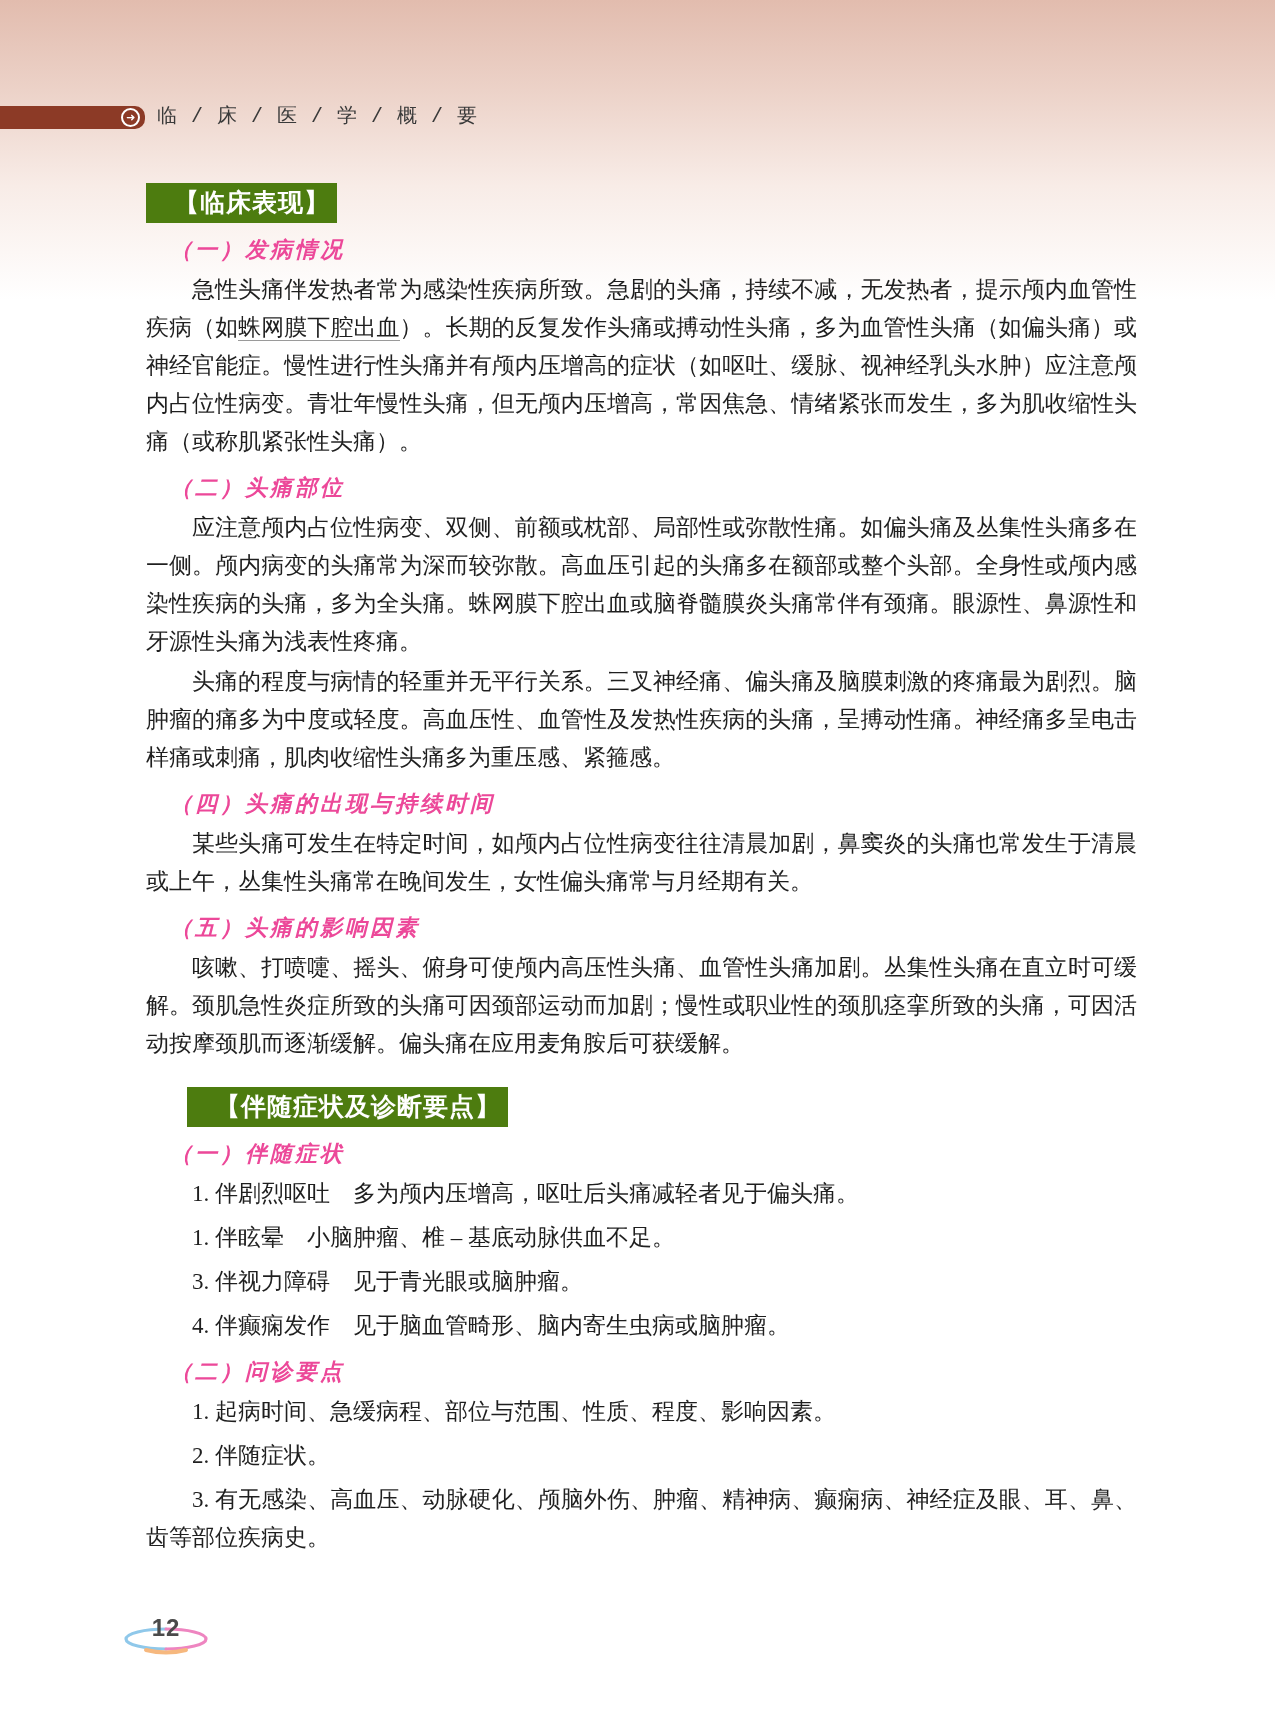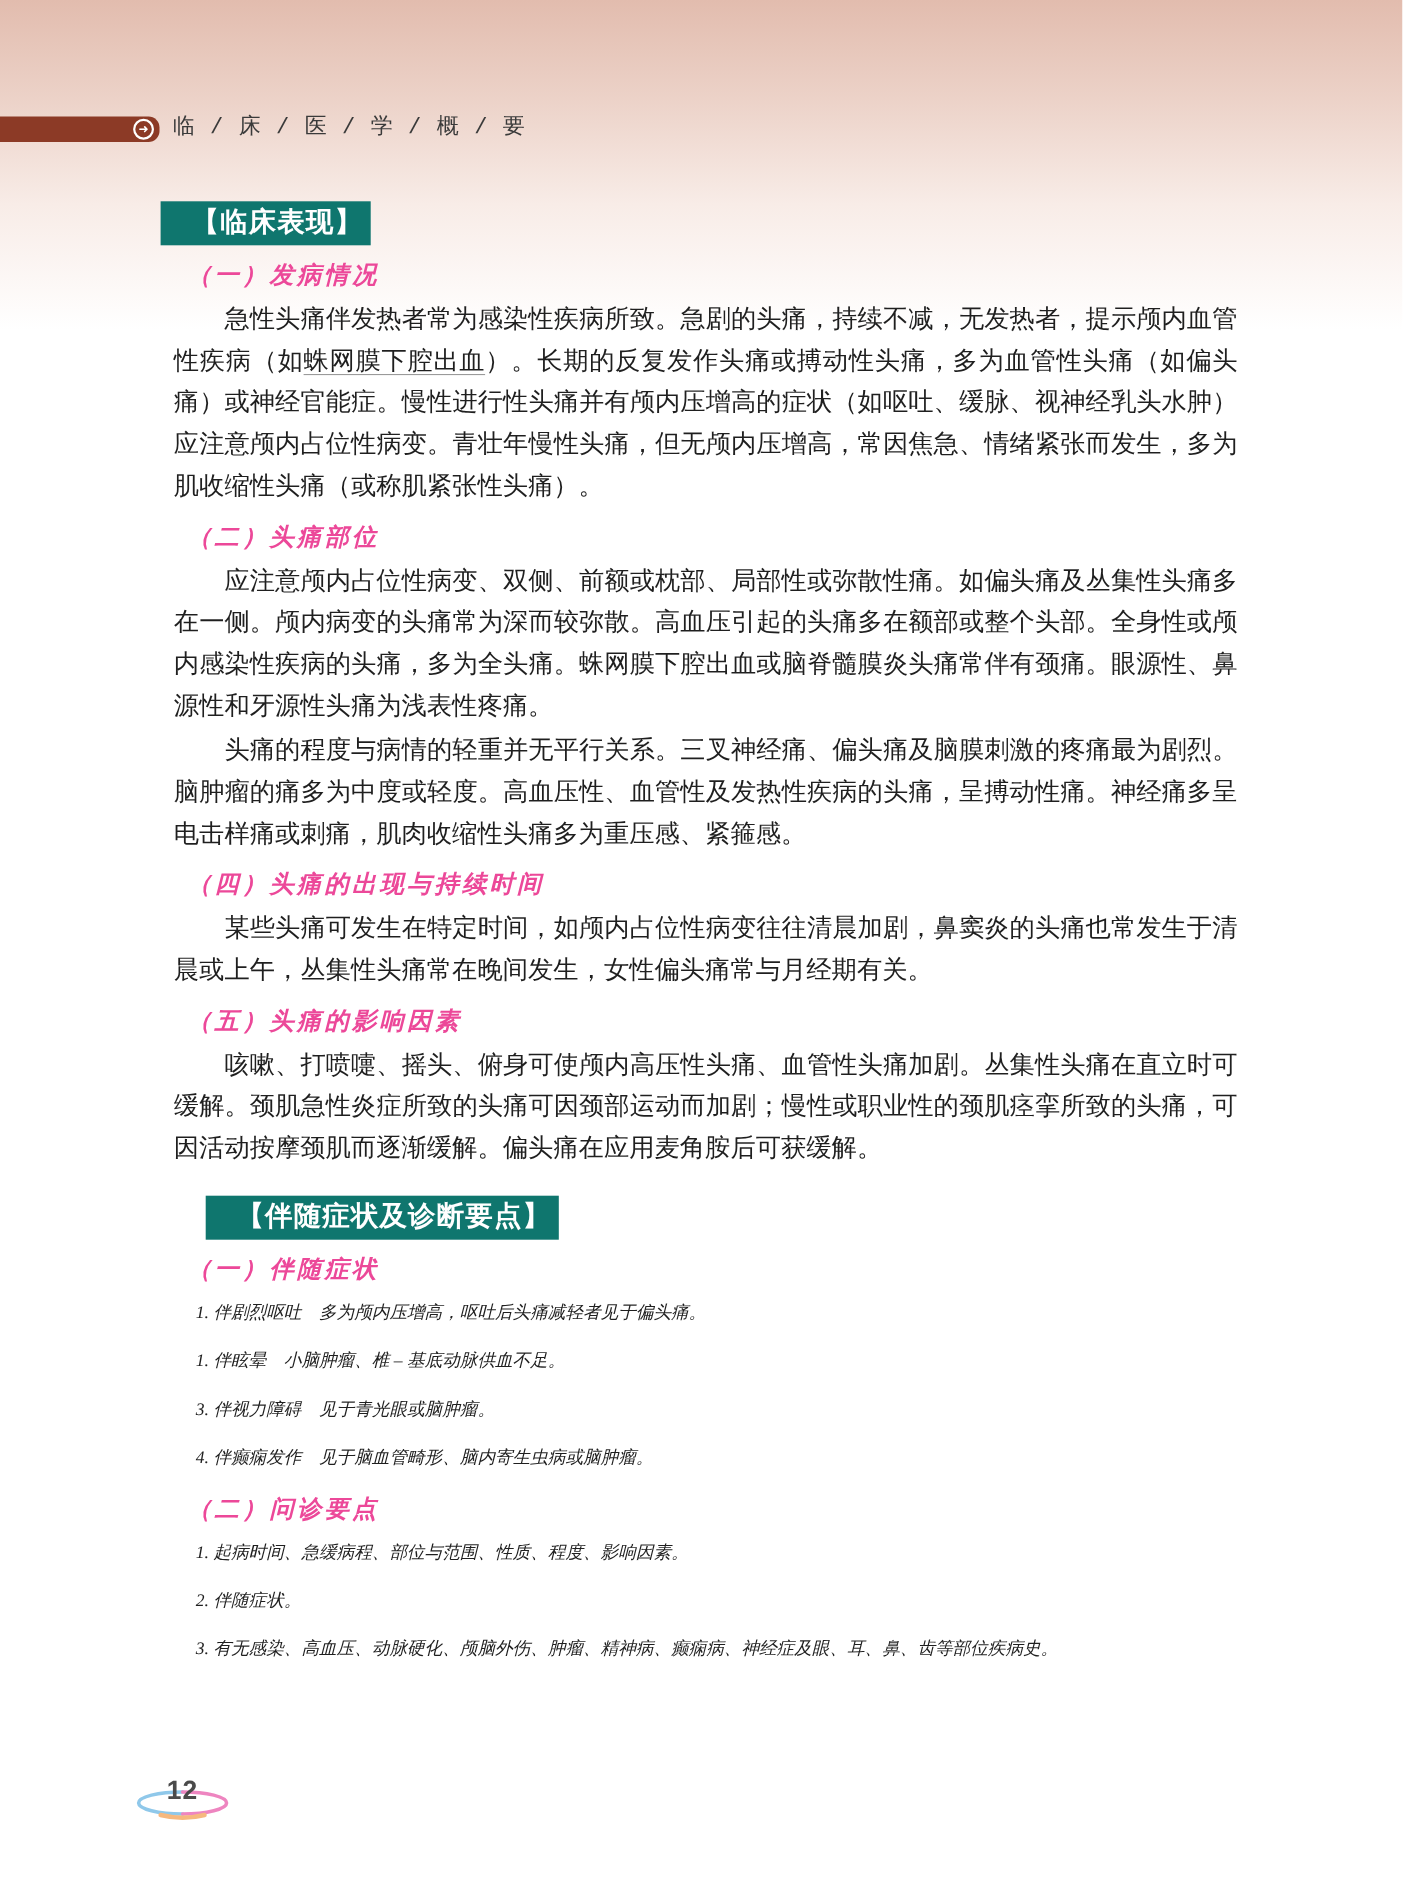--- a/index.html
+++ b/index.html
@@ -25,37 +25,37 @@
   }
   .brand-text{
     position:absolute;left:157px;top:103px;height:28px;line-height:28px;
     font-family:Liberation Mono, monospace;
     font-size:20px;color:#3a3a3a;letter-spacing:1px;
   }
   .content{
     position:absolute;left:146px;top:183px;width:991px;color:#1f1f1f;
   }
   .sec-title{
-    display:inline-block;background:#0f766e;color:#ffffff;
+    display:inline-block;background:#4d7c0f;color:#ffffff;
     font-family:"Liberation Sans","DejaVu Sans",sans-serif;
     font-size:25px;font-weight:bold;letter-spacing:1px;
     padding:5px 7px 6px 28px;line-height:29px;
   }
   .sec-title.second{margin-top:22px;margin-left:41px;}
   h3.kai{
     font-size:22px;font-weight:bold;font-style:italic;
     margin:12px 0 6px 24px;letter-spacing:3px;color:#ec4899;
   }
   p.body{
-    font-size:23px;line-height:38px;margin:2px 12px;
+    font-size:23px;line-height:38px;margin:2px 0;
     text-indent:2em;text-align:justify;
   }
   p.li{
-    font-size:16px;line-height:38px;margin:6px 0;
-    text-indent:2em;text-align:justify;font-style:italic;
+    font-size:23px;line-height:38px;margin:6px 0;
+    text-indent:2em;text-align:justify;
   }
   .u{border-bottom:1.5px solid #9a9a9a;}
   .footer-mark{position:absolute;left:118px;top:1612px;width:96px;height:46px;font-weight:bold;}
   .footer-mark svg{position:absolute;left:0;top:10px;}
   .pagenum{
     position:absolute;left:0;width:96px;text-align:center;top:2px;
     font-family:"Liberation Sans","DejaVu Sans",sans-serif;
     font-size:24px;color:#4a4a4a;letter-spacing:1px;
   }
 </style>

